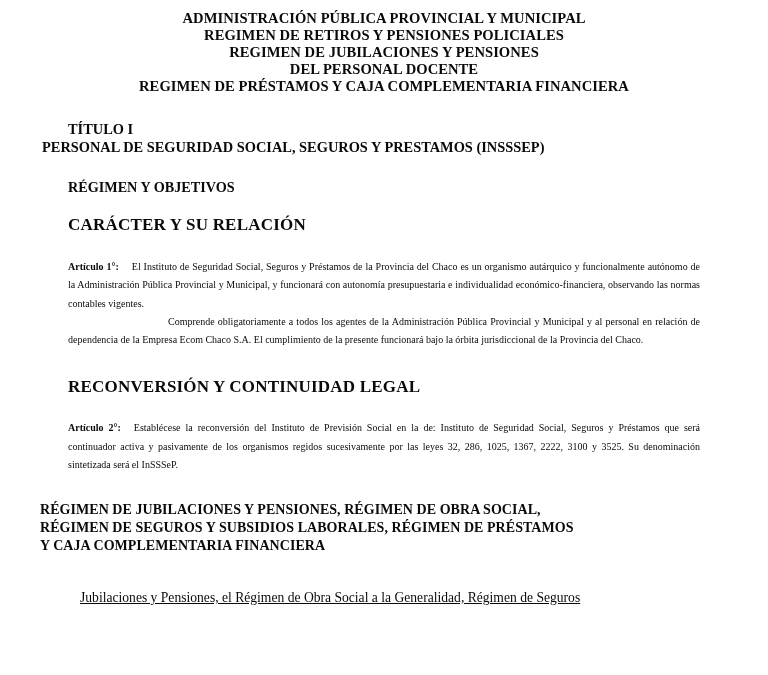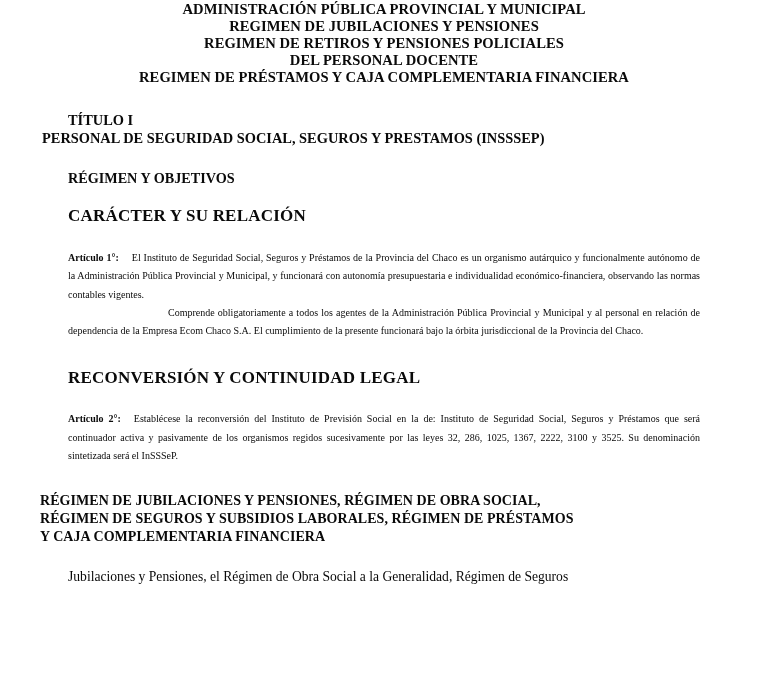--- a/index.html
+++ b/index.html
@@ -29,21 +29,21 @@
     top: 0px;
     width: 632px;
   }
   
   .masthead {
     text-align: center;
     font-weight: bold;
     font-size: 14.6px;
     line-height: 17.1px;
     letter-spacing: 0.05px;
-    margin-top: 1px;
+    margin-top: 10px;
     white-space: nowrap;
   }
   .masthead .ml {
     display: block;
   }
   .masthead .wide {
     margin-left: -38px;
     margin-right: -38px;
   }
   
@@ -95,33 +95,34 @@
     display: inline-block;
     width: 13px;
   }
   .para-indent {
     text-indent: 100px;
   }
   .clip-line {
     text-align: justify;
     font-size: 13.6px;
     line-height: 18.4px;
-    margin: 0;
+    margin: 12px;
+    text-decoration: underline;
   }
 </style>
 </head>
 <body>
 
 <div class="page">
   <div class="content">
 
     <div class="masthead">
       <span class="ml wide">ADMINISTRACIÓN PÚBLICA PROVINCIAL Y MUNICIPAL</span>
+      <span class="ml">REGIMEN DE RETIROS Y PENSIONES POLICIALES</span>
       <span class="ml">REGIMEN DE JUBILACIONES Y PENSIONES</span>
-      <span class="ml">REGIMEN DE RETIROS Y PENSIONES POLICIALES</span>
       <span class="ml">DEL PERSONAL DOCENTE</span>
       <span class="ml wide">REGIMEN DE PRÉSTAMOS Y CAJA COMPLEMENTARIA FINANCIERA</span>
     </div>
 
     <div class="sp-26"></div>
 
     <div class="heading-block">
       <div class="h-title">TÍTULO I</div>
       <div class="h-sub">PERSONAL DE SEGURIDAD SOCIAL, SEGUROS Y PRESTAMOS (INSSSEP)</div>
     </div>

